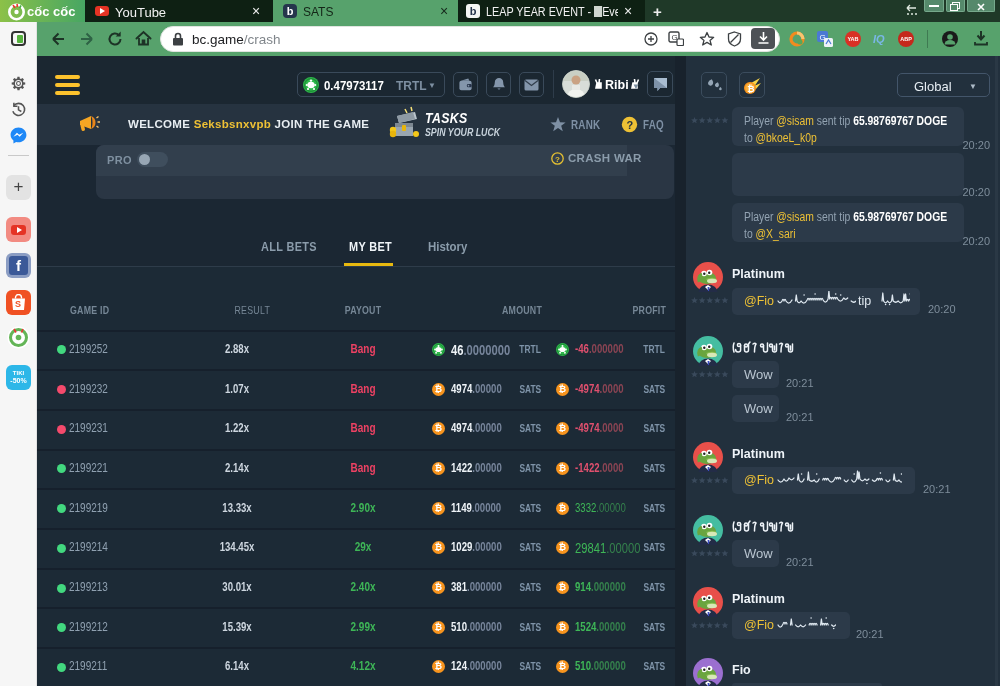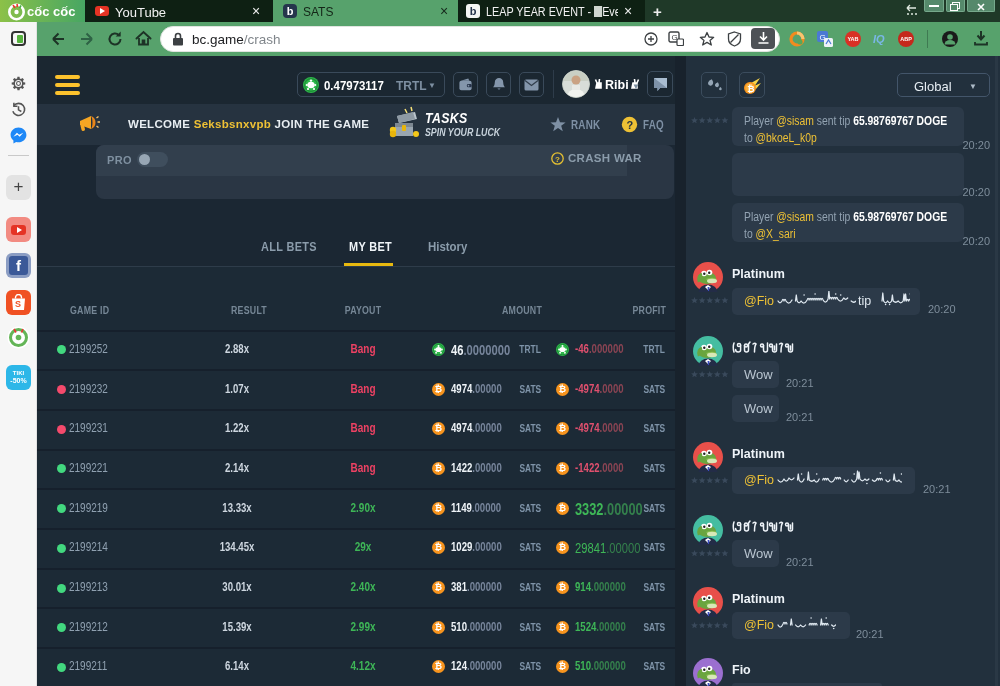--- a/index.html
+++ b/index.html
@@ -296,21 +296,21 @@
       <text x="4" y="9.5" font-size="8" font-weight="bold" fill="#e5c032" font-family="Liberation Sans">?</text>
     </svg>
 <div class="abs" style="left:568px;top:152px;color:#8b9cab;font-size:11.5px;font-weight:bold;letter-spacing:.3px">CRASH WAR</div>
 
 <div class="abs" style="left:261px;top:239px;color:#8b9cab;font-size:13px;font-weight:bold;letter-spacing:.4px"><span class="cx" style="transform:scaleX(.84)">ALL BETS</span></div>
 <div class="abs" style="left:349px;top:239px;color:#eff4f8;font-size:13px;font-weight:bold;letter-spacing:.4px"><span class="cx" style="transform:scaleX(.84)">MY BET</span></div>
 <div class="abs" style="left:428px;top:239px;color:#8b9cab;font-size:13px;font-weight:bold"><span class="cx" style="transform:scaleX(.88)">History</span></div>
 <div class="abs" style="left:344px;top:263px;width:49px;height:3px;background:#e8b90f"></div>
 
 <div class="abs" style="left:70px;top:304px;color:#768796;font-size:11px;font-weight:bold;letter-spacing:.3px"><span class="cx">GAME ID</span></div>
-<div class="abs" style="left:189px;top:304px;width:120px;text-align:center;color:#768796;font-size:11px;font-weight:bold;letter-spacing:.3px"><span class="cxc">RESULT</span></div>
+<div class="abs" style="left:162px;top:304px;width:120px;text-align:right;color:#768796;font-size:11px;font-weight:normal;letter-spacing:.3px"><span class="cxc">RESULT</span></div>
 <div class="abs" style="left:303px;top:304px;width:120px;text-align:center;color:#768796;font-size:11px;font-weight:bold;letter-spacing:.3px"><span class="cxc">PAYOUT</span></div>
 <div class="abs" style="left:462px;top:304px;width:120px;text-align:center;color:#768796;font-size:11px;font-weight:bold;letter-spacing:.3px"><span class="cxc">AMOUNT</span></div>
 <div class="abs" style="left:546px;top:304px;width:120px;text-align:right;color:#768796;font-size:11px;font-weight:bold;letter-spacing:.3px"><span class="cxr">PROFIT</span></div>
 <div class="abs" style="left:37px;top:330px;width:638px;height:2px;background:#16202c"></div>
 <div class="abs" style="left:57px;top:345px;width:9px;height:9px;border-radius:50%;background:#42d87f"></div>
 <div class="abs" style="left:69px;top:342px;color:#90a1b1;font-size:12.5px"><span class="cx">2199252</span></div>
 <div class="abs" style="left:177px;top:342px;width:120px;text-align:center;color:#cdd6df;font-size:12px;font-weight:bold"><span class="cxc">2.88x</span></div>
 <div class="abs" style="left:303px;top:342px;width:120px;text-align:center;color:#ed4163;font-size:12.5px;font-weight:bold"><span class="cxc">Bang</span></div>
 <svg class="abs" style="left:432px;top:343px" width="13" height="13" viewBox="0 0 16 16">
       <circle cx="8" cy="8" r="8" fill="#2db84b"></circle>
@@ -371,21 +371,21 @@
 <div class="abs" style="left:622px;top:462px;width:43px;text-align:right;color:#7e93a8;font-size:10.5px;font-weight:bold"><span class="cxr">SATS</span></div>
 <div class="abs" style="left:37px;top:488px;width:638px;height:2px;background:#16202c"></div>
 <div class="abs" style="left:57px;top:504px;width:9px;height:9px;border-radius:50%;background:#42d87f"></div>
 <div class="abs" style="left:69px;top:501px;color:#90a1b1;font-size:12.5px"><span class="cx">2199219</span></div>
 <div class="abs" style="left:177px;top:501px;width:120px;text-align:center;color:#cdd6df;font-size:12px;font-weight:bold"><span class="cxc">13.33x</span></div>
 <div class="abs" style="left:303px;top:501px;width:120px;text-align:center;color:#3eb657;font-size:12.5px;font-weight:bold"><span class="cxc">2.90x</span></div>
 <div class="abs" style="left:432px;top:502px;width:13px;height:13px;border-radius:50%;background:#f7941e;color:#fff;font-size:9px;font-weight:bold;text-align:center;line-height:13px">₿</div>
 <div class="abs" style="left:451px;top:501px;font-size:12px;font-weight:bold;color:#eef3f7"><span class="cx">1149<span style="color:#76849a">.00000</span></span></div>
 <div class="abs" style="left:498px;top:502px;width:43px;text-align:right;color:#7e93a8;font-size:10.5px;font-weight:bold"><span class="cxr">SATS</span></div>
 <div class="abs" style="left:556px;top:502px;width:13px;height:13px;border-radius:50%;background:#f7941e;color:#fff;font-size:9px;font-weight:bold;text-align:center;line-height:13px">₿</div>
-<div class="abs" style="left:575px;top:501px;font-size:16px;font-weight:bold;color:#3eb657"><span class="cx">3332<span style="color:#34804c">.00000</span></span></div>
+<div class="abs" style="left:575px;top:501px;font-size:12px;font-weight:normal;color:#3eb657"><span class="cx">3332<span style="color:#34804c">.00000</span></span></div>
 <div class="abs" style="left:622px;top:502px;width:43px;text-align:right;color:#7e93a8;font-size:10.5px;font-weight:bold"><span class="cxr">SATS</span></div>
 <div class="abs" style="left:37px;top:528px;width:638px;height:2px;background:#16202c"></div>
 <div class="abs" style="left:57px;top:544px;width:9px;height:9px;border-radius:50%;background:#42d87f"></div>
 <div class="abs" style="left:69px;top:540px;color:#90a1b1;font-size:12.5px"><span class="cx">2199214</span></div>
 <div class="abs" style="left:177px;top:540px;width:120px;text-align:center;color:#cdd6df;font-size:12px;font-weight:bold"><span class="cxc">134.45x</span></div>
 <div class="abs" style="left:303px;top:540px;width:120px;text-align:center;color:#3eb657;font-size:12.5px;font-weight:bold"><span class="cxc">29x</span></div>
 <div class="abs" style="left:432px;top:541px;width:13px;height:13px;border-radius:50%;background:#f7941e;color:#fff;font-size:9px;font-weight:bold;text-align:center;line-height:13px">₿</div>
 <div class="abs" style="left:451px;top:540px;font-size:12px;font-weight:bold;color:#eef3f7"><span class="cx">1029<span style="color:#76849a">.00000</span></span></div>
 <div class="abs" style="left:498px;top:541px;width:43px;text-align:right;color:#7e93a8;font-size:10.5px;font-weight:bold"><span class="cxr">SATS</span></div>
 <div class="abs" style="left:556px;top:541px;width:13px;height:13px;border-radius:50%;background:#f7941e;color:#fff;font-size:9px;font-weight:bold;text-align:center;line-height:13px">₿</div>

